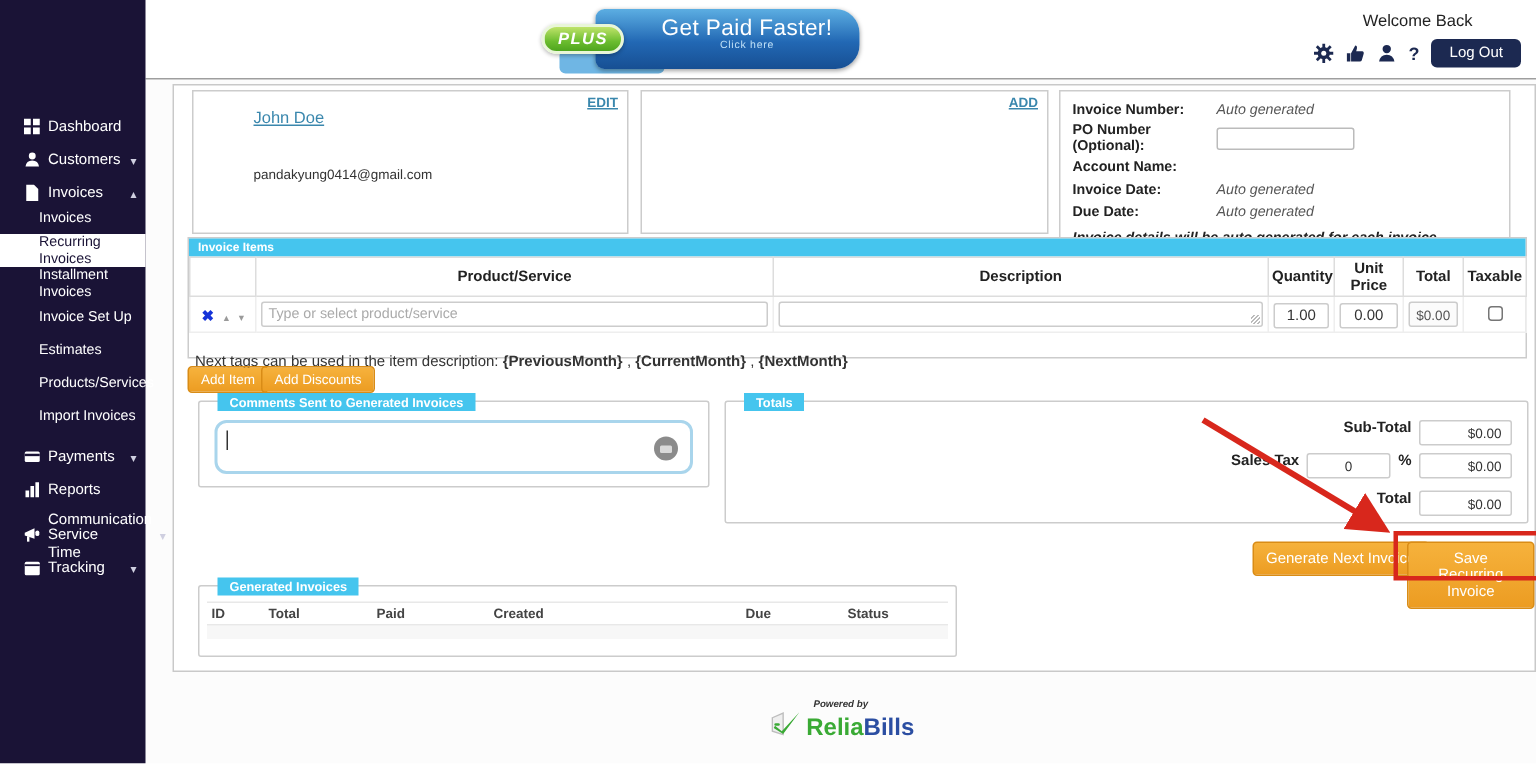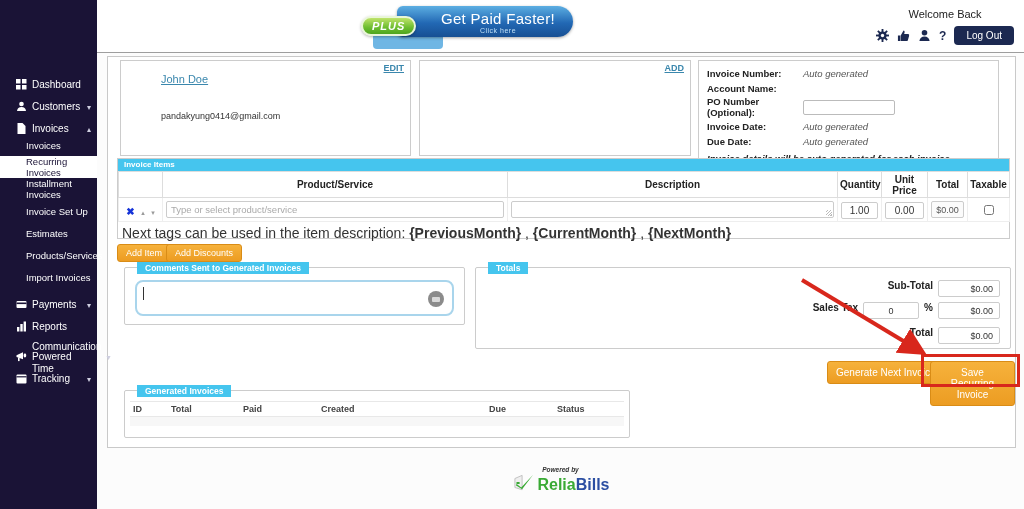--- a/index.html
+++ b/index.html
@@ -15,37 +15,37 @@
   .side-item .chev { font-size:8px; color:#cfcfe0; }
   .side-sub { display:flex; align-items:center; height:22px; padding-left:26px; color:#fff; font-size:9.5px; cursor:pointer; }
   .side-sub.active { background:#fff; color:#1a1336; }
   .side-item.tall { height:30px; }
   .side-item.tall .lbl { line-height:10px; }
 
   
   .topbar { position:absolute; left:97px; top:0; width:927px; height:53px; background:#fff; border-bottom:1px solid #9e9e9e; z-index:4; }
   .banner { position:absolute; left:272px; top:6px; height:41px; cursor:pointer; }
   .banner-tab { position:absolute; left:4px; bottom:-2px; width:70px; height:16px; background:#6fb6e4; border-radius:4px; }
-  .banner-main { position:relative; margin-left:28px; border-radius:6px 16px 16px 6px; padding:4px 18px 3px 44px; text-align:center;
+  .banner-main { position:relative; margin-left:28px; border-radius:6px 16px 16px 6px; padding:4px 18px 12px 44px; text-align:center;
     background:linear-gradient(180deg,#5caee2 0%, #2268b4 55%, #174f93 100%); box-shadow:0 1px 3px rgba(0,0,0,.35); }
   .banner-title { color:#fff; font-size:15px; letter-spacing:.3px; }
   .banner-sub { color:#bfe0f7; font-size:7px; letter-spacing:.5px; }
   .plus-pill { position:absolute; left:-8px; top:10px; background:linear-gradient(180deg,#bfe36a 0%, #6cbd2f 60%, #4ea51e 100%);
     border:2px solid #e9f6d8; border-radius:12px; padding:2px 9px; color:#fff; font-size:11px; font-weight:bold; font-style:italic;
     letter-spacing:1px; box-shadow:0 1px 3px rgba(0,0,0,.3); z-index:2; }
   .account { position:absolute; right:10px; top:8px; text-align:center; }
   .welcome { font-size:11px; color:#222; margin-bottom:6px; }
   .acct-row { display:flex; align-items:center; gap:8px; justify-content:flex-end; }
   .acct-ic { width:13px; height:13px; color:#1c2951; cursor:pointer; display:flex; align-items:center; }
   .help-glyph { font-size:12px; font-weight:bold; color:#1c2951; cursor:pointer; }
   .logout-btn { background:#1c2951; color:#fff; font-size:10px; border:none; border-radius:4px; padding:4px 12px; cursor:pointer; }
 
   
   .main { position:absolute; left:97px; top:53px; width:927px; height:456px; background:#fcfcfc; }
-  .card { position:absolute; left:10px; top:3px; width:909px; height:392px; background:#fff; border:1px solid #c9c9c9; }
+  .card { position:absolute; left:18px; top:3px; width:909px; height:392px; background:#fff; border:1px solid #c9c9c9; }
 
   .panel { position:absolute; border:1px solid #ccc; background:#fff; }
   .panel-a { left:12px; top:3px; width:291px; height:96px; }
   .panel-b { left:311px; top:3px; width:272px; height:96px; }
   .panel-c { left:590px; top:3px; width:301px; height:120px; padding:5px 8px; }
   .corner-link { position:absolute; right:6px; top:2px; font-size:9px; font-weight:bold; color:#3a87ad; text-decoration:underline; cursor:pointer; }
   .cust-name { position:absolute; left:40px; top:12px; font-size:11px; color:#3a87ad; text-decoration:underline; cursor:pointer; }
   .cust-email { position:absolute; left:40px; top:50px; font-size:9px; color:#333; }
   .det-row { display:flex; align-items:center; min-height:14px; margin-bottom:1px; }
   .det-lab { font-size:9.5px; font-weight:bold; color:#222; width:96px; flex:0 0 96px; }
@@ -61,21 +61,21 @@
   .items-table td { border:1px solid #eee; padding:2px 3px; height:22px; vertical-align:middle; }
   .row-actions { white-space:nowrap; text-align:center; }
   .del-x { color:#1533d8; font-weight:bold; font-size:10px; cursor:pointer; }
   .mv { color:#9a9a9a; font-size:7px; cursor:pointer; margin-left:2px; }
   .txtbox { position:relative; width:100%; height:17px; border:1px solid #ccc; border-radius:2px; background:#fff; font-size:9.5px; color:#aaa; padding:2px 4px; overflow:hidden; }
   .grip { position:absolute; right:1px; bottom:1px; width:6px; height:6px;
     background:repeating-linear-gradient(135deg, transparent 0 1px, #bbb 1px 2px); }
   .cell-input { width:100%; height:17px; border:1px solid #ccc; border-radius:2px; font-size:10px; text-align:center; color:#333; }
   .total-box { width:100%; height:17px; border:1px solid #ccc; border-radius:2px; background:#fbfbfb; font-size:9px; color:#555; text-align:center; line-height:16px; }
   .tax-check { width:10px; height:10px; }
-  .tags-note { font-size:14px; color:#333; padding:3px 4px; }
+  .tags-note { font-size:10px; color:#333; padding:3px 4px;margin-top:11px; }
   .tags-note b { font-weight:bold; }
 
   .orange-btn { display:inline-block; background:linear-gradient(180deg,#f6b23c,#ec9c22); border:1px solid #d98c16; border-radius:3px;
     color:#fff; font-size:9px; padding:3px 8px; cursor:pointer; }
   .btn-additem { position:absolute; left:9px; top:187px; }
   .btn-adddisc { position:absolute; left:58px; top:187px; }
 
   .fieldset { position:absolute; border:1px solid #ccc; border-radius:2px; background:#fff; }
   .fs-label { position:absolute; top:-6px; left:12px; background:#45c5ee; color:#fff; font-size:8.5px; font-weight:bold; padding:1px 8px; }
   .fs-comments { left:16px; top:210px; width:341px; height:58px; }
@@ -176,21 +176,21 @@
         <span class="lbl">Reports</span>
       </div>
       <div class="side-item tall">
         <span class="ic">
           <svg viewBox="0 0 11 11" width="11" height="11">
               <path d="M0.5 4.2 L7 1.2 V8.2 L0.5 6 z" fill="#fff"></path>
               <rect x="7.6" y="2.6" width="2.6" height="3.8" rx="1.3" fill="#fff"></rect>
               <rect x="2" y="6.5" width="1.6" height="3.6" fill="#fff"></rect>
             </svg>
         </span>
-        <span class="lbl">Communication Powered</span>
+        <span class="lbl">Communication Service</span>
         <span class="chev">▾</span>
       </div>
       <div class="side-item">
         <span class="ic">
           <svg viewBox="0 0 11 11" width="11" height="11">
               <rect x="0.5" y="1.5" width="10" height="9" rx="1" fill="#fff"></rect>
               <rect x="0.5" y="3.2" width="10" height="1.2" fill="#1a1336"></rect>
             </svg>
         </span>
         <span class="lbl">Time Tracking</span>
@@ -252,25 +252,25 @@
       <div class="panel panel-b">
         <a class="corner-link">ADD</a>
       </div>
 
       <div class="panel panel-c">
         <div class="det-row">
           <span class="det-lab">Invoice Number:</span>
           <span class="det-val">Auto generated</span>
         </div>
         <div class="det-row">
-          <span class="det-lab">Account Name:</span>
-        </div>
-        <div class="det-row">
           <span class="det-lab">PO Number (Optional):</span>
           <input class="po-input" value="" style="">
+        </div>
+        <div class="det-row">
+          <span class="det-lab">Account Name:</span>
         </div>
         <div class="det-row">
           <span class="det-lab">Invoice Date:</span>
           <span class="det-val">Auto generated</span>
         </div>
         <div class="det-row">
           <span class="det-lab">Due Date:</span>
           <span class="det-val">Auto generated</span>
         </div>
         <div class="det-note">Invoice details will be auto generated for each invoice.</div>

